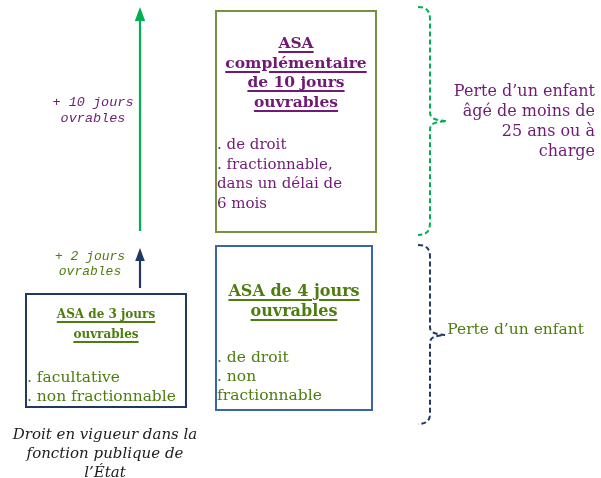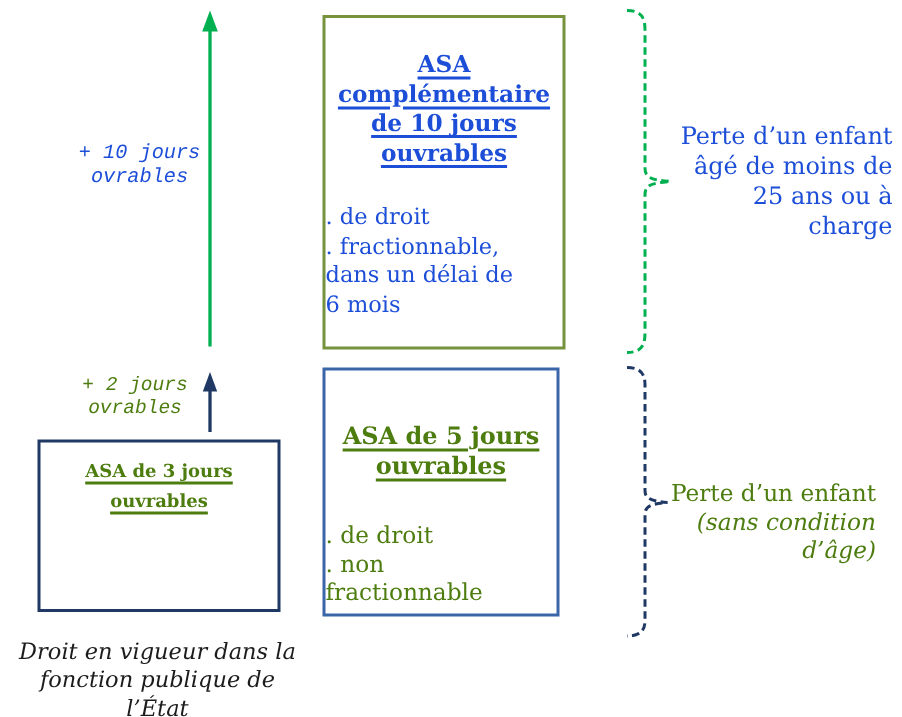--- a/index.html
+++ b/index.html
@@ -3,21 +3,21 @@
 <meta charset="utf-8">
 <style>
   html,body{margin:0;padding:0;background:#ffffff;}
   #canvas{
     position:relative;width:601px;height:478px;background:#ffffff;
     font-family:"DejaVu Serif","Liberation Serif",serif;overflow:hidden;
   }
   .abs{position:absolute;}
 
   
-  .olive-text{color:#1d4ed8;}
+  .olive-text{color:#701a75;}
   .navy-text{color:#4d7c0f;}
   .black-text{color:#1c1c1c;}
 
   
   .box{box-sizing:border-box;position:absolute;background:#ffffff;}
   .box-green{left:215px;top:10px;width:162px;height:223px;border:2px solid #76923C;}
   .box-navy{left:25px;top:293px;width:162px;height:115px;border:2px solid #1F3864;}
   .box-blue{left:215px;top:245px;width:158px;height:166px;border:2.5px solid #3A65A8;}
 
   .box-title{
@@ -85,37 +85,37 @@
 ouvrables</div>
     <div class="box-body olive-text">. de droit
 . fractionnable,
 dans un délai de
 6 mois</div>
   </div>
 
   <div class="box box-navy">
     <div class="box-title navy-text">ASA de 3 jours
 ouvrables</div>
+    <div class="box-body navy-text">. facultative
+. non fractionnable</div>
   </div>
 
   <div class="box box-blue">
-    <div class="box-title navy-text">ASA de 5 jours
+    <div class="box-title navy-text">ASA de 4 jours
 ouvrables</div>
     <div class="box-body navy-text">. de droit
 . non
 fractionnable</div>
   </div>
 
   <div class="abs brace-label label-green-brace olive-text">Perte d’un enfant
 âgé de moins de
 25 ans ou à
 charge</div>
 
   <div class="abs brace-label label-blue-brace navy-text">
     <span>Perte d’un enfant</span>
-    <span class="label-note">(sans condition
-d’âge)</span>
   </div>
 
   <div class="abs caption caption-left black-text">Droit en vigueur dans la
 fonction publique de l’État</div>
 
 </div>
 
 </body></html>

